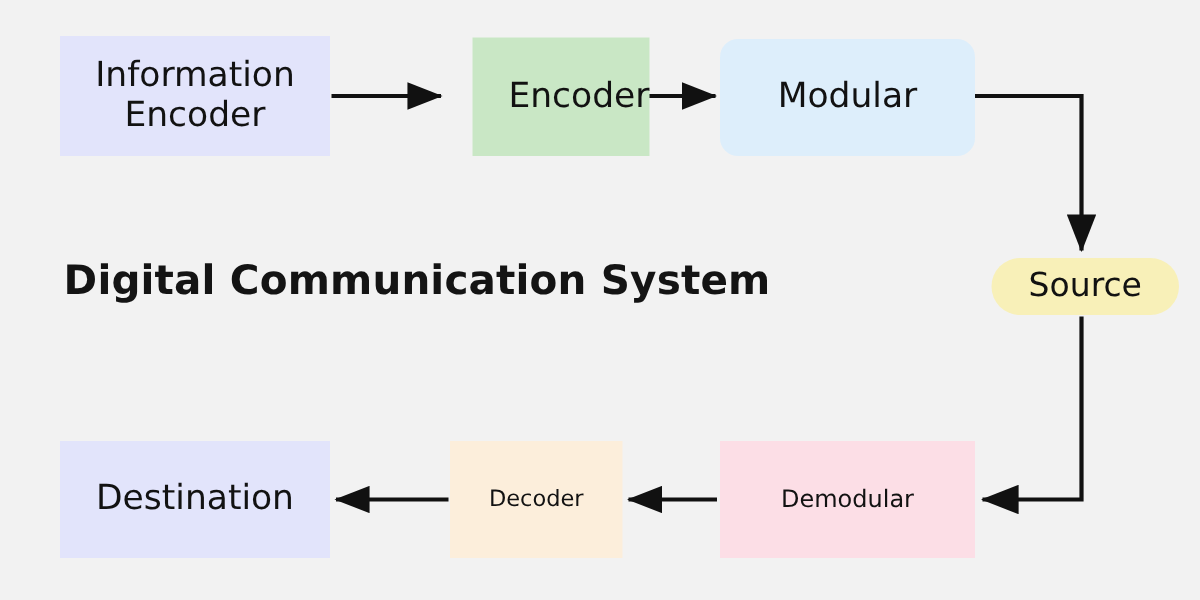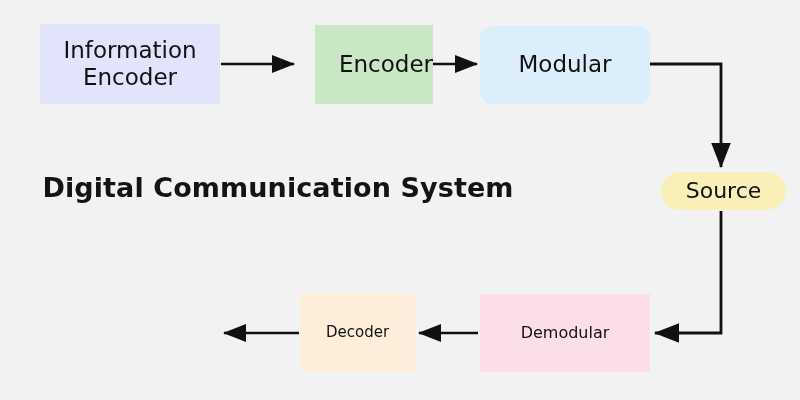--- a/index.html
+++ b/index.html
@@ -142,16 +142,19 @@
   </div>
 
   <div class="node" id="node-demodular">
     <span class="node-label">Demodular</span>
   </div>
 
   <div class="node" id="node-decoder">
     <span class="node-label">Decoder</span>
   </div>
 
+  <div class="node" id="node-destination">
+    <span class="node-label">Destination</span>
+  </div>
 
   <div id="diagram-title">Digital Communication System</div>
 
 </div>
 
 </body></html>

